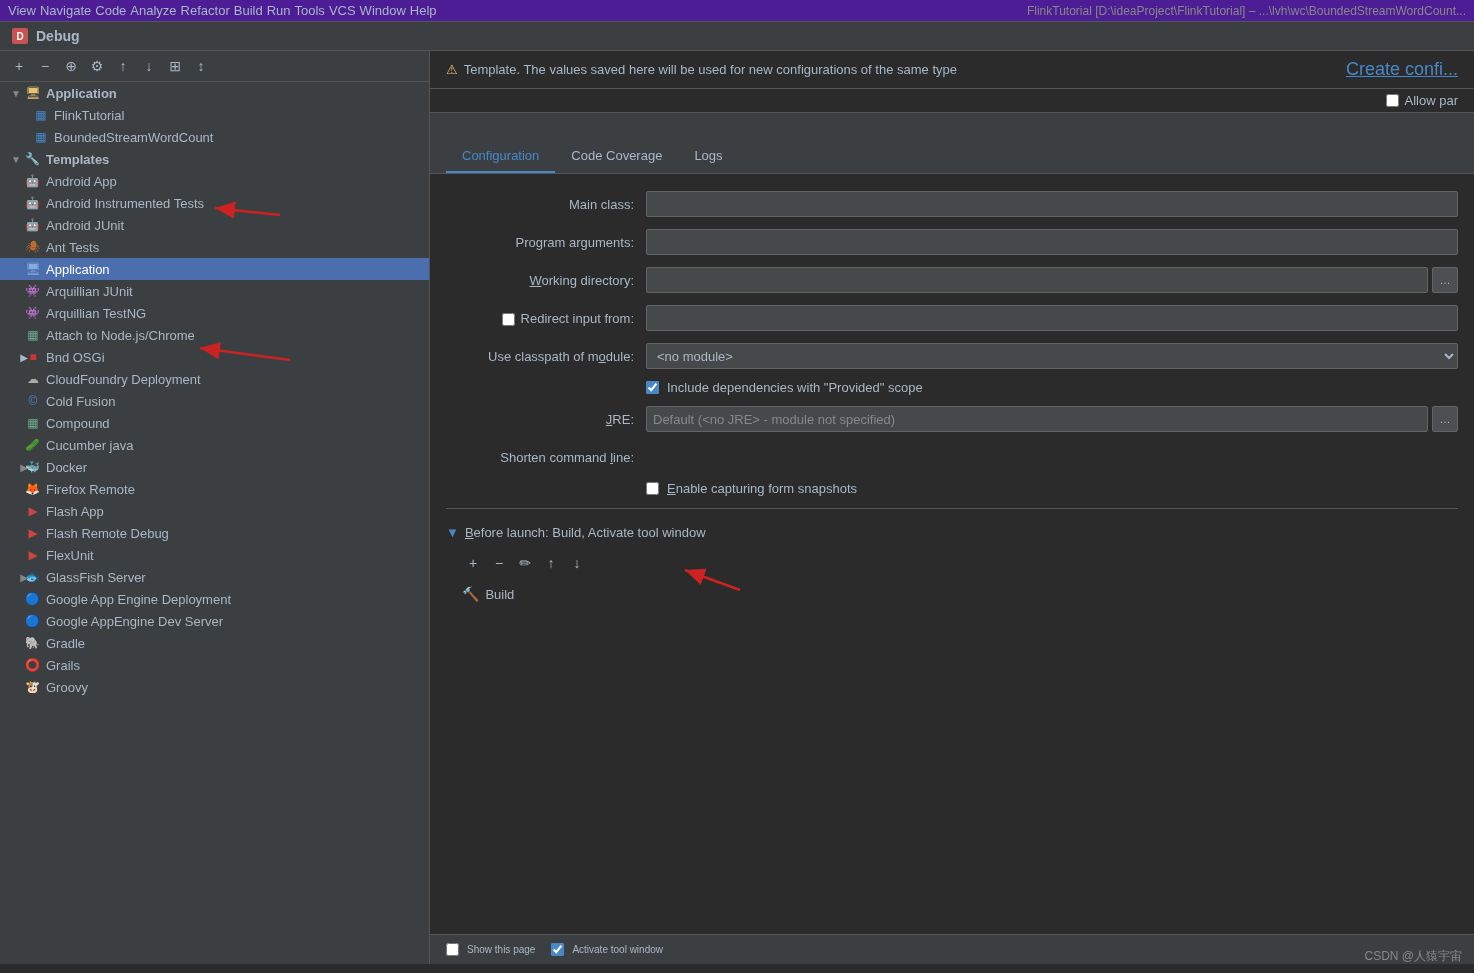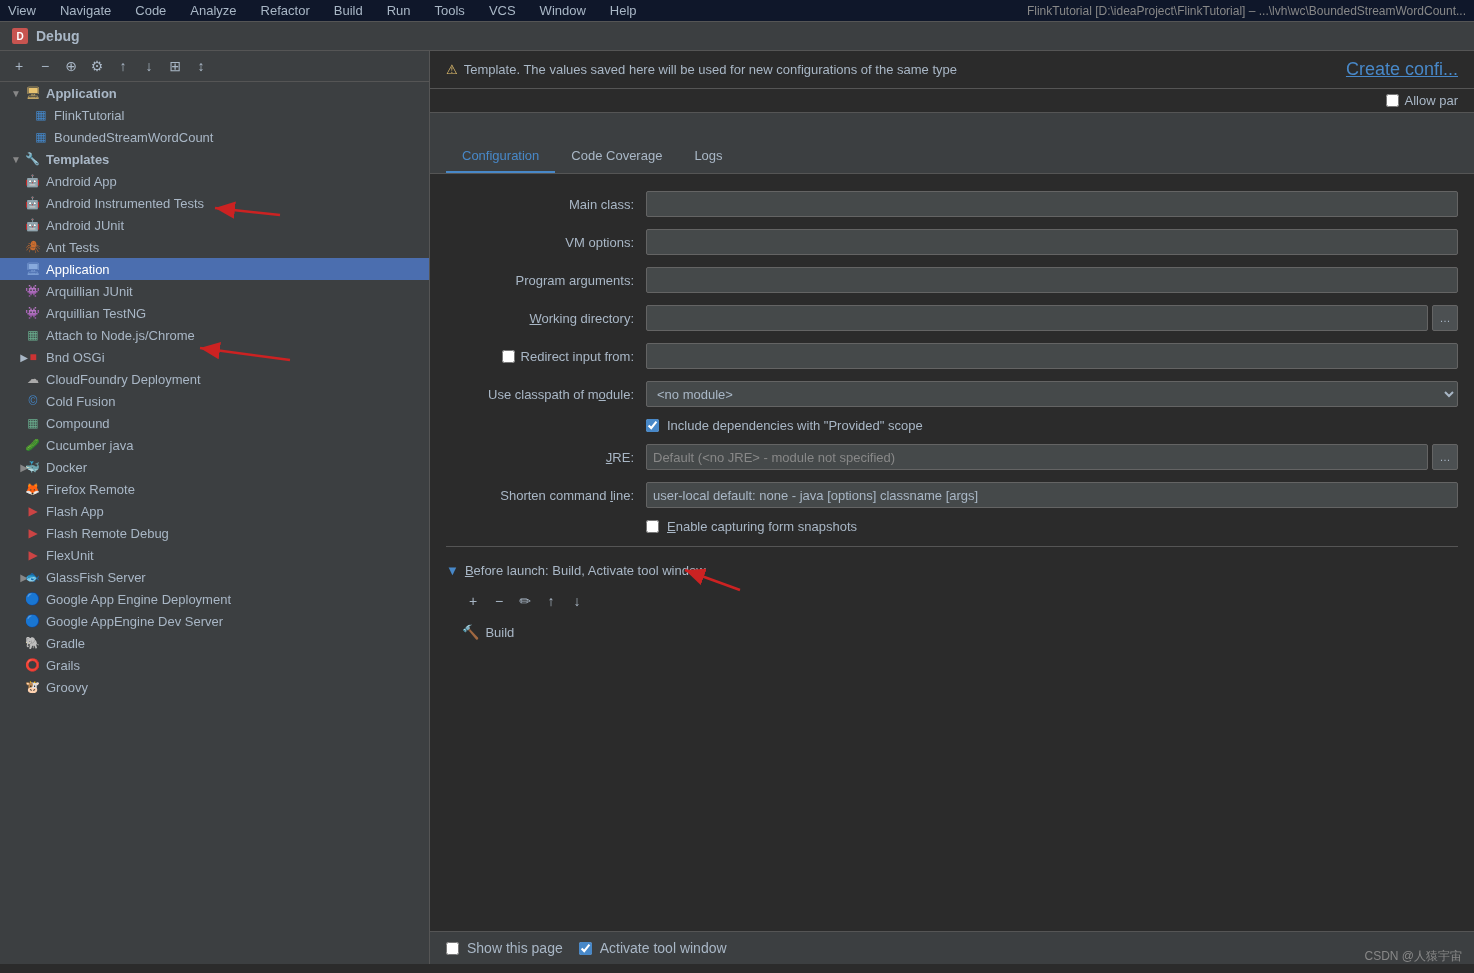--- a/index.html
+++ b/index.html
@@ -8,25 +8,25 @@
       color: #a9b7c6;
       font-family: 'Segoe UI', Arial, sans-serif;
       font-size: 13px;
       width: 1474px;
       min-height: 973px;
       overflow: hidden;
     }
 
     
     .menu-bar {
-      background: #0f172a;
+      background: #4c1d95;
       padding: 3px 8px;
       display: flex;
       align-items: center;
-      gap: 24px;
+      gap: 4px;
       font-size: 13px;
       color: #a9b7c6;
       border-bottom: 1px solid #555;
     }
     .menu-bar span { cursor: pointer; }
     .menu-title {
       margin-left: auto;
       font-size: 12px;
       color: #888;
       white-space: nowrap;
@@ -309,21 +309,21 @@
       background: #3c3f41;
       display: flex;
       align-items: center;
       gap: 16px;
     }
     .bottom-checkbox-row {
       display: flex;
       align-items: center;
       gap: 8px;
     }
-    .bottom-checkbox-row label { font-size: 14px; color: #a9b7c6; cursor: pointer; }
+    .bottom-checkbox-row label { font-size: 10px; color: #a9b7c6; cursor: pointer; }
 
     
     .csdn-watermark {
       position: fixed;
       bottom: 8px;
       right: 12px;
       color: #888;
       font-size: 12px;
       text-align: center;
     }
@@ -548,45 +548,39 @@
         <div class="tab">Logs</div>
       </div>
 
       <div class="config-form">
 
         <div class="form-row">
           <div class="form-label">Main class:</div>
           <input type="text" class="form-input" value="" style="">
         </div>
 
-        <div class="form-row">
-          <div class="form-label">
-            <span>VM options:</span>
-          </div>
-          <input type="text" class="form-input" value="" style="">
-        </div>
 
         <div class="form-row">
           <div class="form-label">Program arguments:</div>
           <input type="text" class="form-input" value="" style="">
         </div>
 
         <div class="form-row">
           <div class="form-label">
             <span style="text-decoration:underline">W</span>orking directory:
           </div>
           <div class="form-input-with-btn">
             <input type="text" class="form-input" value="" style="flex: 1 1 0%;">
             <button class="browse-btn">…</button>
           </div>
         </div>
 
 
         <div class="form-row">
-          <div class="form-label" style="display:flex; align-items:center; justify-content:flex-end; gap:6px;">
+          <div class="form-label" style="display:flex; align-items:flex-end; justify-content:flex-end; gap:6px;">
             <input type="checkbox" id="redirect-cb" style="">
             <label for="redirect-cb" style="cursor:pointer;">Redirect input from:</label>
           </div>
           <input type="text" class="form-input" value="" style="">
         </div>
 
         <div class="form-row">
           <div class="form-label">
             Use classpath of m<span style="text-decoration:underline">o</span>dule:
           </div>
@@ -607,21 +601,20 @@
           <div class="form-input-with-btn">
             <input type="text" class="form-input" value="Default (&lt;no JRE&gt; - module not specified)" style="flex: 1 1 0%; color: rgb(136, 136, 136);">
             <button class="browse-btn">…</button>
           </div>
         </div>
 
         <div class="form-row">
           <div class="form-label">
             Shorten command <span style="text-decoration:underline">l</span>ine:
           </div>
-          <input type="text" class="form-input" value="user-local default: none - java [options] classname [args]" style="">
         </div>
 
         <div class="checkbox-row">
           <input type="checkbox" id="enable-snapshots-cb" style="">
           <label for="enable-snapshots-cb">
             <span style="text-decoration:underline">E</span>nable capturing form snapshots
           </label>
         </div>
 
         <div class="before-launch">

